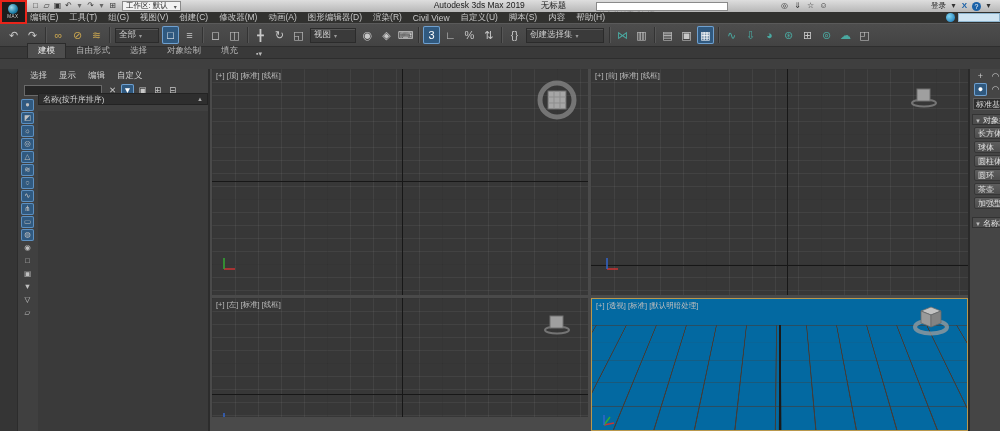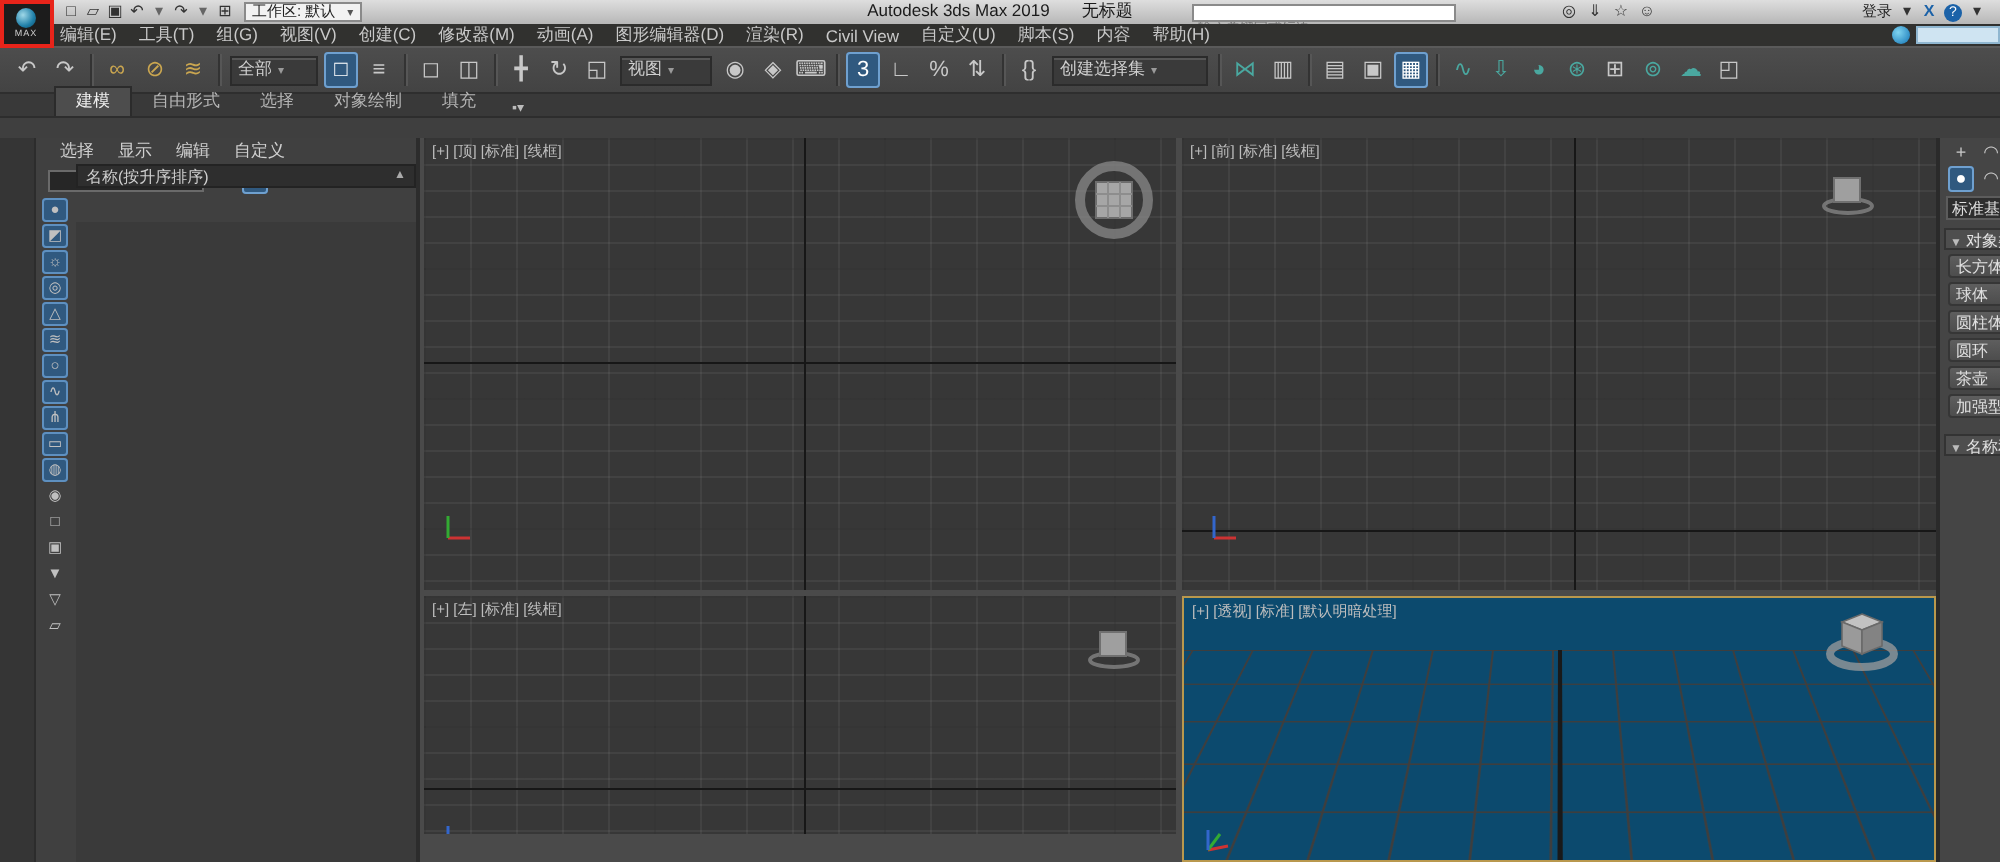--- a/index.html
+++ b/index.html
@@ -66,41 +66,41 @@
 
   
   .explorer{position:absolute;left:18px;top:0;width:192px;height:362px;background:#404040;border-right:2px solid #2c2c2c;}
   .ex-menu{display:flex;align-items:center;height:13px;padding-left:12px;background:#404040;}
   .ex-menu-item{font-size:8.5px;color:#d0d0d0;margin-right:12px;}
   .ex-search-row{display:flex;align-items:center;height:16px;padding-left:6px;}
   .ex-search{width:78px;height:11px;background:#262626;border:1px solid #6a6a6a;}
   .ex-search input{width:100%;height:100%;background:transparent;border:0;outline:0;color:#ddd;font-size:8px;padding:0 2px;}
   .ex-tools{display:flex;align-items:center;margin-left:3px;}
   .ex-tools .tb-icon{width:13px;height:13px;line-height:13px;font-size:8.5px;}
-  .ex-header{position:absolute;left:20px;right:0;top:13px;height:12px;background:#2e2e2e;border:1px solid #232323;
+  .ex-header{position:absolute;left:20px;right:0;top:24px;height:12px;background:#2e2e2e;border:1px solid #232323;
     display:flex;align-items:center;justify-content:space-between;padding:0 4px;}
   .ex-header .hname{font-size:8px;color:#cfcfcf;}
   .ex-header .sort{font-size:6px;color:#aaa;}
   .ex-list{position:absolute;left:20px;right:0;top:42px;bottom:0;background:#3a3a3a;}
   .filter-strip{position:absolute;left:3px;top:30px;width:15px;display:flex;flex-direction:column;}
   .filter-strip .tb-icon{width:13px;height:12px;line-height:12px;font-size:7.5px;margin:0 0 1px 0;color:#c0c0c0;}
   .filter-strip .tb-icon.active{background:#30597f;box-shadow:inset 0 0 0 1px #5e90c0;}
 
   
   .viewports{position:absolute;left:212px;top:0;width:756px;height:362px;background:#4a4a4a;}
   .vp{position:absolute;overflow:hidden;background-color:#373737;}
   .vp-ortho{background-image:
     repeating-linear-gradient(to right, rgba(0,0,0,.20) 0 1px, transparent 1px 115px),
     repeating-linear-gradient(to bottom, rgba(0,0,0,.20) 0 1px, transparent 1px 65px),
     repeating-linear-gradient(to right, rgba(255,255,255,.055) 0 1px, transparent 1px 23px),
     repeating-linear-gradient(to bottom, rgba(255,255,255,.055) 0 1px, transparent 1px 13px);}
   .vp-label{position:absolute;left:4px;top:2px;font-size:7.5px;color:#bdbdbd;z-index:5;white-space:nowrap;}
   .axis-v{position:absolute;top:0;bottom:0;width:1px;background:#171717;}
   .axis-h{position:absolute;left:0;right:0;height:1px;background:#171717;}
-  .vp-persp{background:#0c4a6e;border:1px solid #b9984d;}
+  .vp-persp{background:#0369a1;border:1px solid #b9984d;}
   .persp-wrap{position:absolute;inset:0;overflow:hidden;}
   .persp-grid{position:absolute;left:-55%;top:20%;width:210%;height:320%;
     transform:perspective(480px) rotateX(58deg);transform-origin:50% 0;
     background-image:
       linear-gradient(to right, transparent calc(50% - 1px), #191919 calc(50% - 1px), #191919 calc(50% + 1px), transparent calc(50% + 1px)),
       repeating-linear-gradient(to right, #3e3e3e 0 1px, transparent 1px 30px),
       repeating-linear-gradient(to bottom, #3e3e3e 0 1px, transparent 1px 30px);}
   .vc,.tripod{position:absolute;z-index:4;}
 
   

